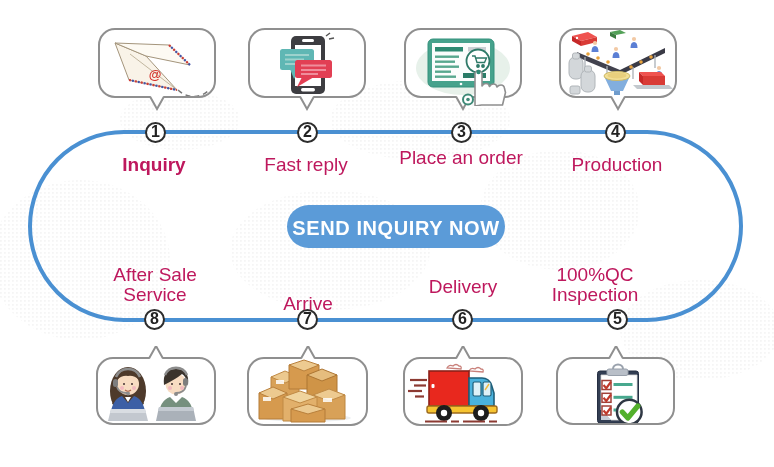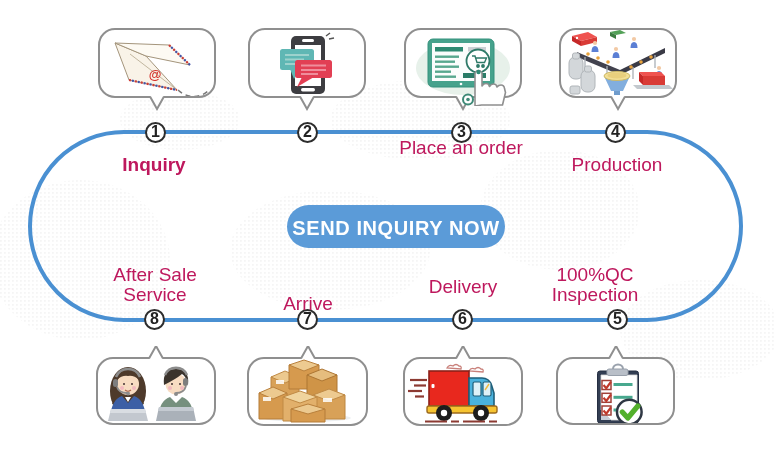--- a/index.html
+++ b/index.html
@@ -48,21 +48,22 @@
   <div class="num" style="left:145px;top:122px;">1</div>
   <div class="num" style="left:297px;top:122px;">2</div>
   <div class="num" style="left:451px;top:122px;">3</div>
   <div class="num" style="left:605px;top:122px;">4</div>
   <div class="num" style="left:144px;top:309px;">8</div>
   <div class="num" style="left:297px;top:309px;">7</div>
   <div class="num" style="left:452px;top:309px;">6</div>
   <div class="num" style="left:607px;top:309px;">5</div>
 
   <div class="lbl" style="left:64px;top:155px;font-weight:bold;">Inquiry</div>
-  <div class="lbl" style="left:371px;top:138px;">Place an order</div>
+  <div class="lbl" style="left:216px;top:155px;">Fast reply</div>
+  <div class="lbl" style="left:371px;top:148px;">Place an order</div>
   <div class="lbl" style="left:527px;top:155px;">Production</div>
   <div class="lbl" style="left:65px;top:265px;">After Sale<br>Service</div>
   <div class="lbl" style="left:218px;top:294px;">Arrive</div>
   <div class="lbl" style="left:373px;top:277px;">Delivery</div>
   <div class="lbl" style="left:505px;top:265px;">100%QC<br>Inspection</div>
 
   <div class="box" id="b1" style="left:98px;top:28px;width:118px;height:70px;">
     <svg class="pd" viewBox="0 0 18 17" xmlns="http://www.w3.org/2000/svg">
         <polygon points="2,2 9,15.5 16,2" fill="#ffffff"></polygon>
         <path d="M2,2.5 L9,15 L16,2.5" fill="none" stroke="#8f8f8f" stroke-width="2"></path>

